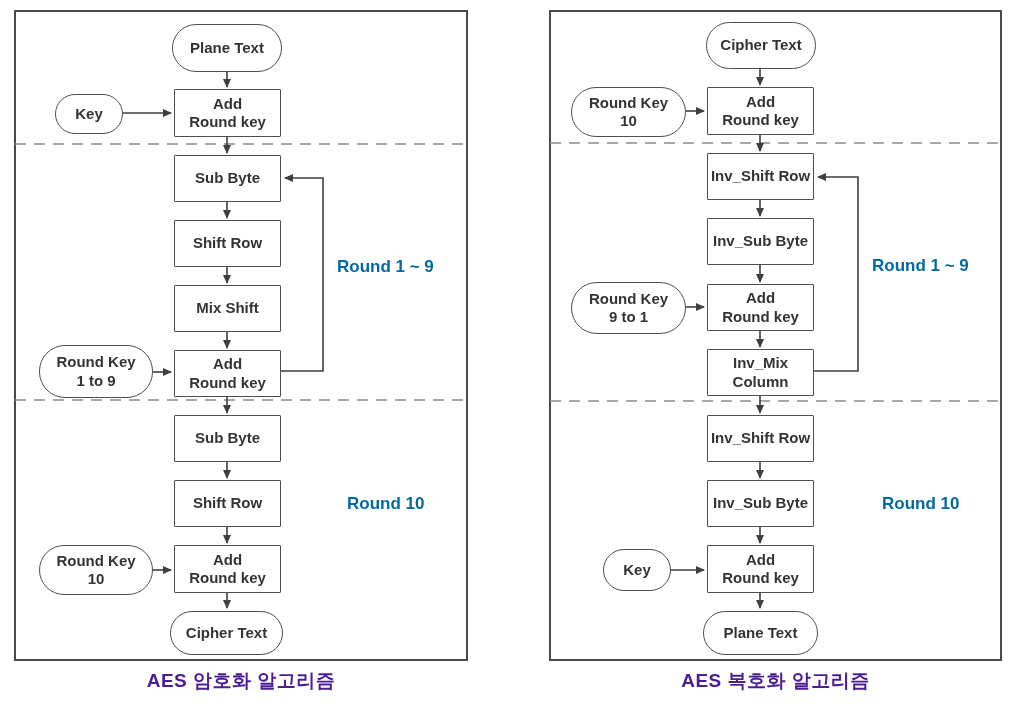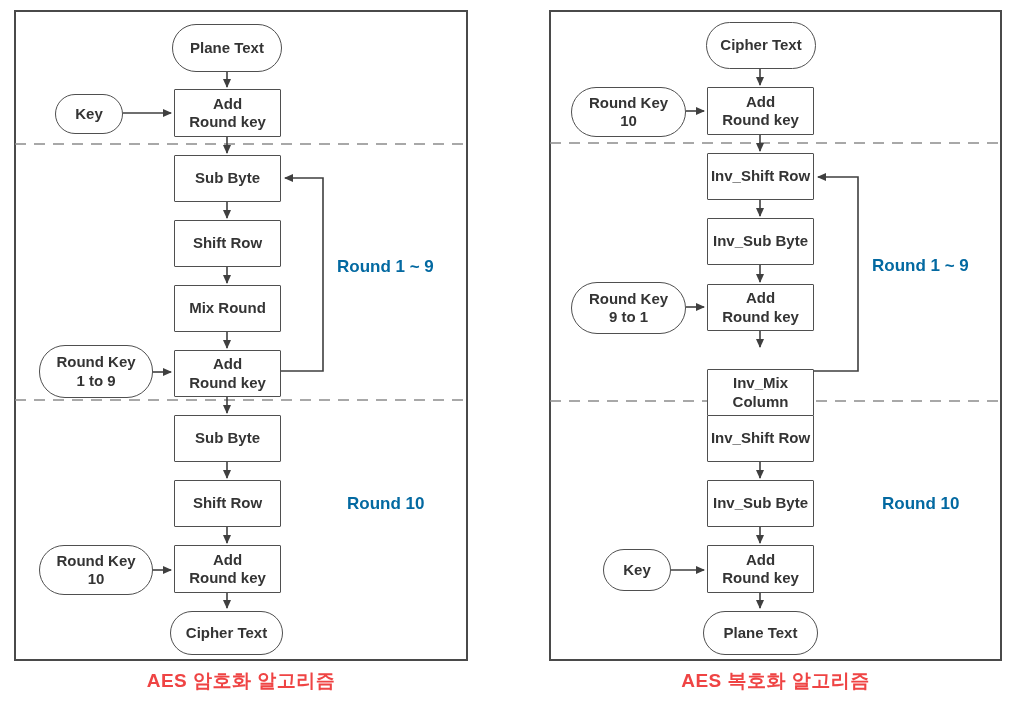--- a/index.html
+++ b/index.html
@@ -36,21 +36,21 @@
     position: absolute;
     color: #0369a1;
     font-size: 17px;
     font-weight: 600;
     white-space: nowrap;
     z-index: 2;
   }
 
   .caption {
     position: absolute;
-    color: #ef4444;
+    color: #4c1d95;
     font-size: 19px;
     font-weight: 600;
     text-align: center;
     letter-spacing: 0.5px;
     z-index: 2;
   }
 
   svg.wires { position: absolute; left: 0; top: 0; z-index: 1; }
   .wire { stroke: #3f3f3f; stroke-width: 1.6; fill: none; }
   .dash { stroke: #8c8c8c; stroke-width: 1.7; fill: none; stroke-dasharray: 11 8; }
@@ -109,21 +109,21 @@
   <div>
     <div class="panel-border" style="left:14px; top:10px; width:454px; height:651px;"></div>
 
     <div class="node oval" style="left:172px; top:24px; width:110px; height:48px;">Plane Text</div>
     <div class="node oval" style="left:55px; top:94px; width:68px; height:40px; border-radius:20px;">Key</div>
     <div class="node rect" style="left:174px; top:89px; width:107px; height:48px;">Add
 Round key</div>
 
     <div class="node rect" style="left:174px; top:155px; width:107px; height:47px;">Sub Byte</div>
     <div class="node rect" style="left:174px; top:220px; width:107px; height:47px;">Shift Row</div>
-    <div class="node rect" style="left:174px; top:285px; width:107px; height:47px;">Mix Round</div>
+    <div class="node rect" style="left:174px; top:285px; width:107px; height:47px;">Mix Shift</div>
     <div class="node oval" style="left:39px; top:345px; width:114px; height:53px; border-radius:26px;">Round Key
 1 to 9</div>
     <div class="node rect" style="left:174px; top:350px; width:107px; height:47px;">Add
 Round key</div>
     <div class="round-label" style="left:337px; top:257px;">Round 1 ~ 9</div>
 
     <div class="node rect" style="left:174px; top:415px; width:107px; height:47px;">Sub Byte</div>
     <div class="node rect" style="left:174px; top:480px; width:107px; height:47px;">Shift Row</div>
     <div class="round-label" style="left:347px; top:494px;">Round 10</div>
     <div class="node oval" style="left:39px; top:545px; width:114px; height:50px; border-radius:25px;">Round Key
@@ -144,21 +144,21 @@
 10</div>
     <div class="node rect" style="left:707px; top:87px; width:107px; height:48px;">Add
 Round key</div>
 
     <div class="node rect" style="left:707px; top:153px; width:107px; height:47px;">Inv_Shift Row</div>
     <div class="node rect" style="left:707px; top:218px; width:107px; height:47px;">Inv_Sub Byte</div>
     <div class="node oval" style="left:571px; top:282px; width:115px; height:52px; border-radius:26px;">Round Key
 9 to 1</div>
     <div class="node rect" style="left:707px; top:284px; width:107px; height:47px;">Add
 Round key</div>
-    <div class="node rect" style="left:707px; top:349px; width:107px; height:47px;margin-top:20px;">Inv_Mix
+    <div class="node rect" style="left:707px; top:349px; width:107px; height:47px;">Inv_Mix
 Column</div>
     <div class="round-label" style="left:872px; top:256px;">Round 1 ~ 9</div>
 
     <div class="node rect" style="left:707px; top:415px; width:107px; height:47px;">Inv_Shift Row</div>
     <div class="node rect" style="left:707px; top:480px; width:107px; height:47px;">Inv_Sub Byte</div>
     <div class="round-label" style="left:882px; top:494px;">Round 10</div>
     <div class="node oval" style="left:603px; top:549px; width:68px; height:42px; border-radius:21px;">Key</div>
     <div class="node rect" style="left:707px; top:545px; width:107px; height:48px;">Add
 Round key</div>
 

